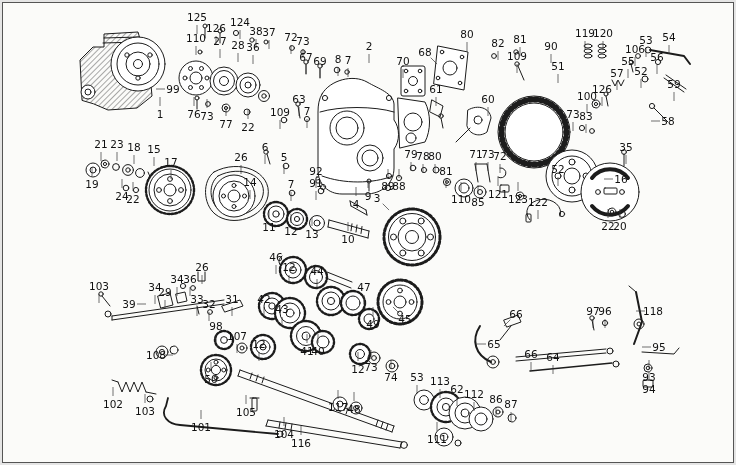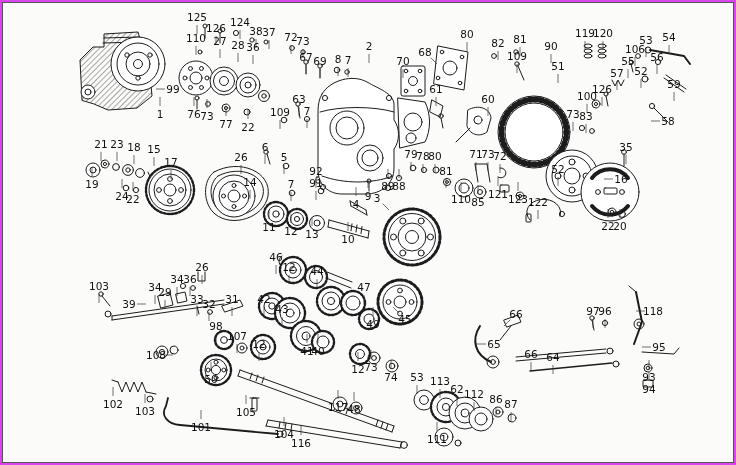--- a/index.html
+++ b/index.html
@@ -1,19 +1,19 @@
 <!DOCTYPE html>
 <html><head>
 <meta charset="utf-8">
 <title>Exploded parts diagram</title>
 <style>
   html,body { margin:0; padding:0; background:#ffffff; }
   .page {
     position:relative; width:736px; height:465px;
-    background:#d946ef; overflow:hidden;
+    background:#e5e5e5; overflow:hidden;
     font-family:"DejaVu Sans", sans-serif;
   }
   svg { display:block; }
   .art { stroke:#1c1c1c; fill:none; stroke-width:1; stroke-linecap:round; stroke-linejoin:round; }
   .teeth  { stroke-width:2.4; stroke-dasharray:2 1.8; }
   .teeth3 { stroke-width:3;   stroke-dasharray:2.5 2.2; }
   .thick  { stroke-width:2; }
   [data-name="part-labels"] text {
     font-family:"DejaVu Sans", sans-serif; font-size:10.5px;
     fill:#111; stroke:none; text-anchor:middle; dominant-baseline:central;

